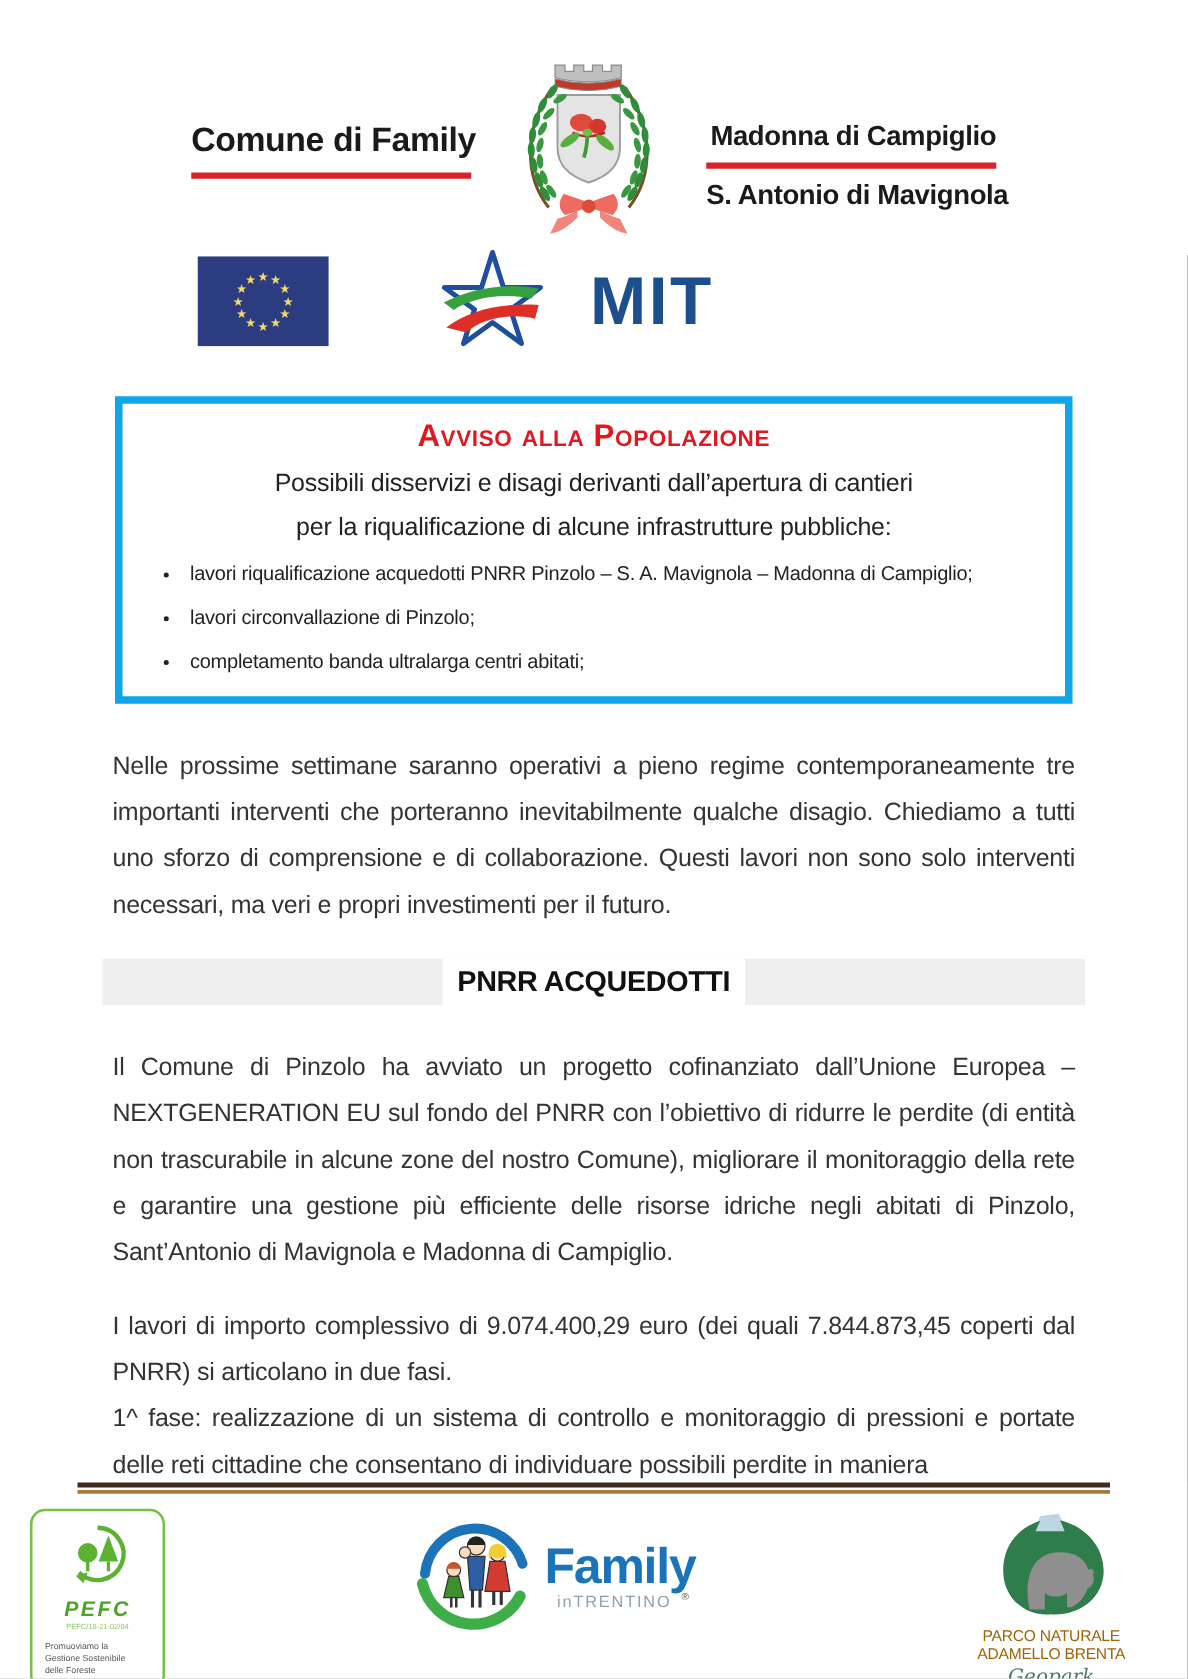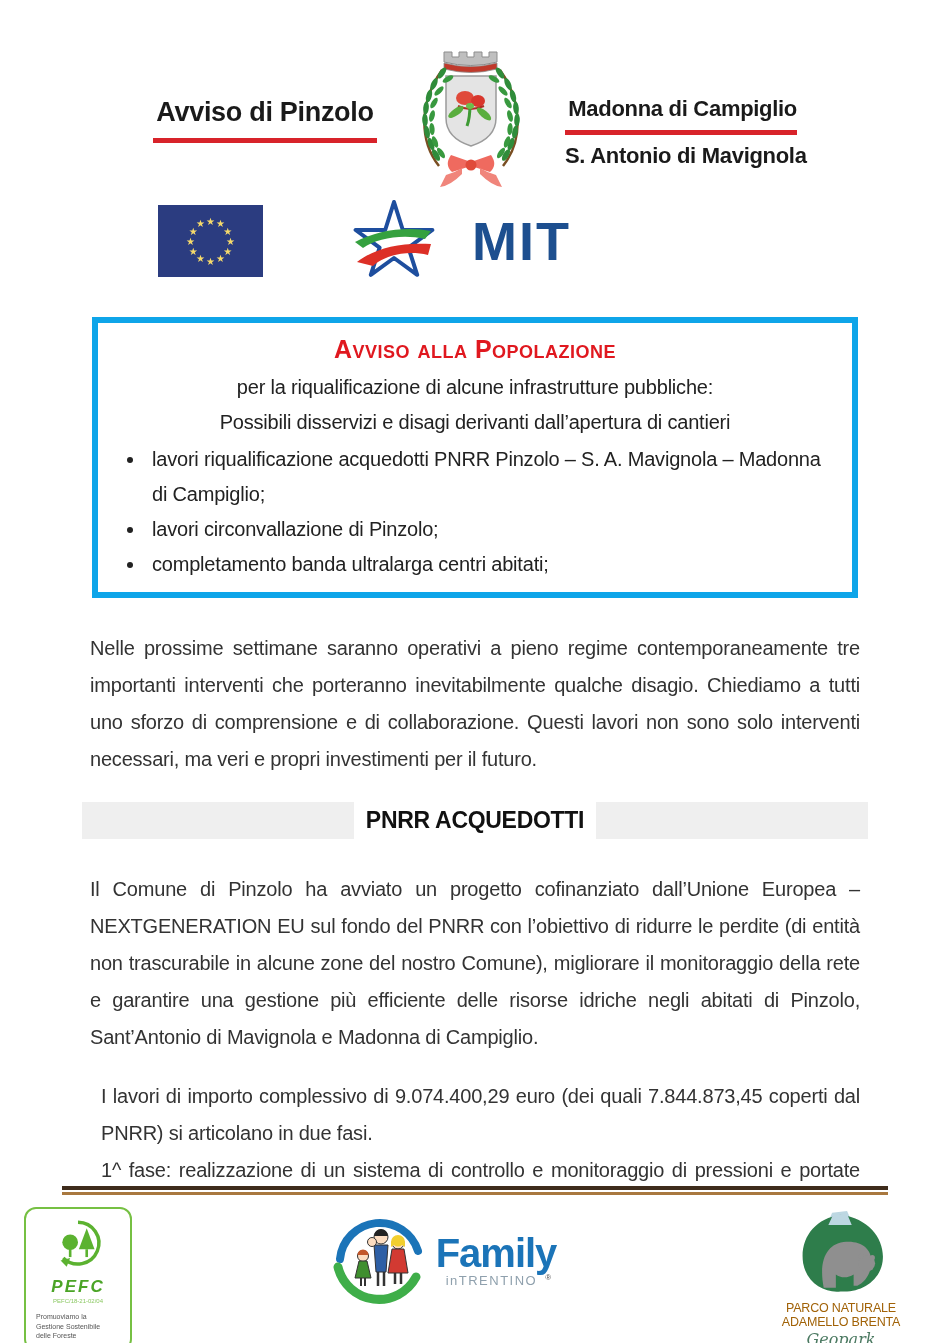--- a/index.html
+++ b/index.html
@@ -19,26 +19,26 @@
   .eu-l1,.eu-l2{font-size:21px;font-weight:bold;color:#1f3c7d;letter-spacing:-0.2px;line-height:26px;}
   .eu-l3{font-size:17px;font-weight:bold;color:#3d5ba9;margin-top:5px;letter-spacing:-0.2px;}
   .mit{display:flex;align-items:center;margin-left:88px;gap:20px;}
   .mit-label{font-size:54px;font-weight:bold;color:#1d4f8f;margin-left:16px;letter-spacing:2px;}
   
   .notice{margin:34px auto 0;width:718px;border:6px solid #0ea5e9;padding:12px 18px 10px;}
   .notice-title{text-align:center;color:#e0181f;font-weight:bold;font-size:25px;
                 font-variant:small-caps;letter-spacing:0.5px;margin-bottom:6px;}
   .notice-line{text-align:center;font-size:20px;color:#222;line-height:35px;letter-spacing:-0.2px;}
   .notice ul{margin:2px 0 0;padding-left:30px;list-style:disc;}
-  .notice li{font-size:20px;color:#222;line-height:35px;letter-spacing:-0.2px;padding-left:6px;}
+  .notice li{font-size:16px;color:#222;line-height:35px;letter-spacing:-0.2px;padding-left:6px;}
   
   .para{margin:32px 90px 0;font-size:20px;line-height:37px;text-align:justify;
         color:#333;letter-spacing:-0.2px;}
   .para.cont{margin-top:0;}
-  .para-group{margin-top:22px;padding-left:11px;}
+  .para-group{margin-top:22px;}
   .para-group .para{margin-top:0;}
   
   .section-bar{margin:24px 82px 0;height:37px;background:#efefef;display:flex;
                align-items:center;justify-content:center;}
   .section-bar span{background:#ffffff;padding:0 12px;font-size:23px;font-weight:bold;
                     color:#111;line-height:37px;letter-spacing:-0.3px;}
   
   .footer{position:absolute;left:0;right:0;top:1186px;background:#fff;height:157px;}
   .footer-sep{margin:0 62px;height:2px;border-top:4px solid #3e2c1c;border-bottom:3px solid #a9783f;}
   .logos{display:flex;justify-content:space-between;align-items:flex-start;margin:12px 24px 0;}
@@ -55,21 +55,21 @@
   .parco-l{font-size:12.5px;font-weight:normal;color:#a16207;line-height:14px;letter-spacing:-0.2px;}
   .parco-geo{font-family:"DejaVu Serif",serif;font-style:italic;font-size:16px;color:#4c7a62;margin-top:1px;}
 </style>
 </head>
 <body>
 
 <div class="page">
 
   <div class="masthead">
     <div class="mast-left">
-      <div class="mast-title">Avviso di Pinzolo</div>
+      <div class="mast-title">Comune di Family</div>
       <div class="redline"></div>
     </div>
 
     <svg width="132" height="148" viewBox="0 0 130 148">
       <defs>
         <g id="branch">
           <path d="M33,120 C14,96 12,58 36,24" stroke="#7a4e22" stroke-width="2.5" fill="none"></path>
           <ellipse cx="36" cy="27" rx="6.5" ry="2.8" fill="#2f8c3a" transform="rotate(-55 36 27)"></ellipse>
           <ellipse cx="28" cy="38" rx="6.5" ry="2.8" fill="#2f8c3a" transform="rotate(-65 28 38)"></ellipse>
           <ellipse cx="23" cy="50" rx="6.5" ry="2.8" fill="#2f8c3a" transform="rotate(-75 23 50)"></ellipse>
@@ -141,22 +141,22 @@
         <polygon points="43,4 51.8,32 81.4,32 57.4,49.6 66.2,76.8 43,60 19.8,76.8 28.6,49.6 4.6,32 34.2,32" fill="#ffffff" stroke="#1e4e9e" stroke-width="4" stroke-linejoin="round"></polygon>
         <path d="M4,44 C26,32 56,28 80,33 L74,41 C52,36 26,40 12,50 z" fill="#35a13f"></path>
         <path d="M6,64 C24,50 50,44 80,46 L77,57 C56,52 34,57 22,68 L6,64 z" fill="#dd2f26"></path>
       </svg>
       <span class="mit-label">MIT</span>
     </div>
   </div>
 
   <div class="notice">
     <div class="notice-title">Avviso alla Popolazione</div>
+    <div class="notice-line">Possibili disservizi e disagi derivanti dall’apertura di cantieri</div>
     <div class="notice-line">per la riqualificazione di alcune infrastrutture pubbliche:</div>
-    <div class="notice-line">Possibili disservizi e disagi derivanti dall’apertura di cantieri</div>
     <ul>
       <li>lavori riqualificazione acquedotti PNRR Pinzolo – S. A. Mavignola – Madonna di Campiglio;</li>
       <li>lavori circonvallazione di Pinzolo;</li>
       <li>completamento banda ultralarga centri abitati;</li>
     </ul>
   </div>
 
   <p class="para">Nelle prossime settimane saranno operativi a pieno regime contemporaneamente tre importanti interventi che porteranno inevitabilmente qualche disagio. Chiediamo a tutti uno sforzo di comprensione e di collaborazione. Questi lavori non sono solo interventi necessari, ma veri e propri investimenti per il futuro.</p>
 
   <div class="section-bar">

